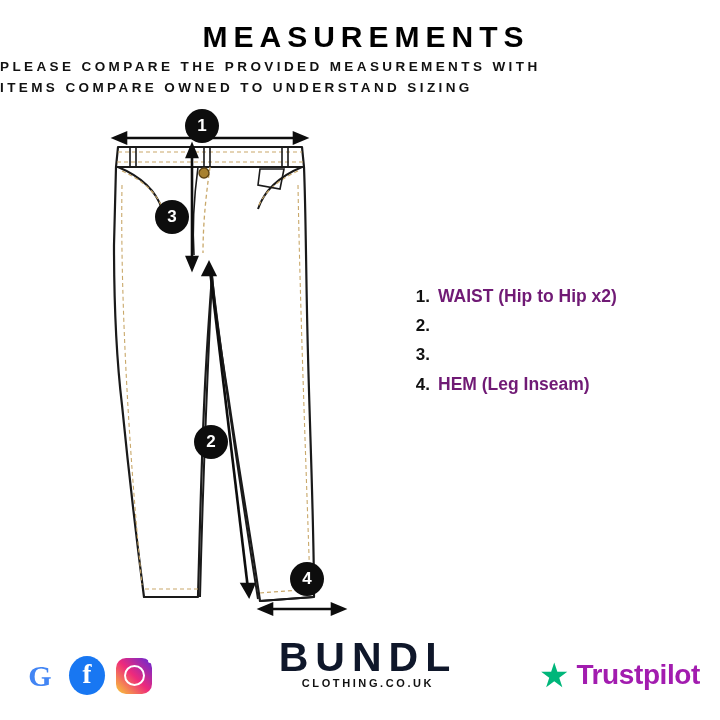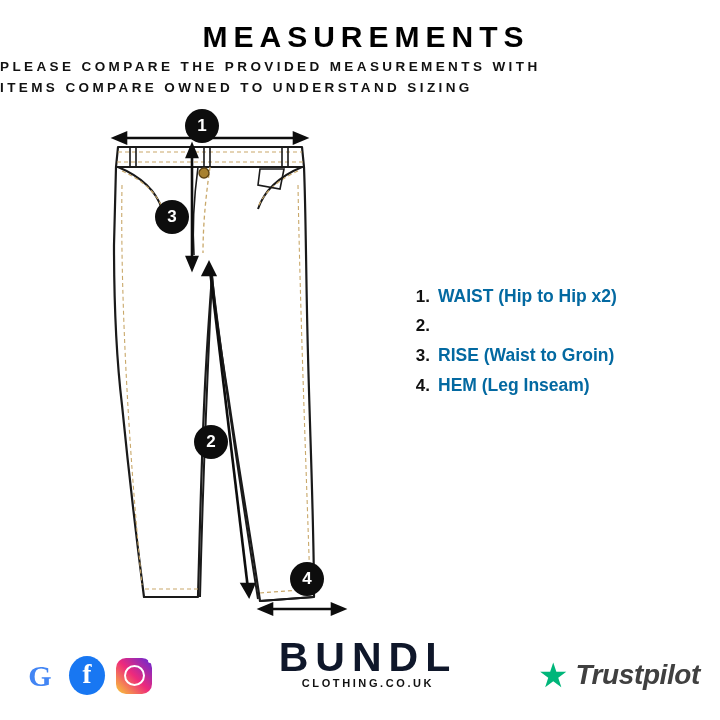--- a/index.html
+++ b/index.html
@@ -58,21 +58,21 @@
     text-align: right;
     font-size: 17px;
     font-weight: bold;
     color: #111111;
     padding-right: 8px;
     flex: none;
   }
   .legend-label {
     font-size: 17.5px;
     font-weight: bold;
-    color: #0369a1;
+    color: #701a75;
     white-space: nowrap;
   }
 
   
   .badge {
     position: absolute;
     width: 34px;
     height: 34px;
     border-radius: 50%;
     background: #0d0d0d;
@@ -175,23 +175,22 @@
     gap: 7px;
   }
   .tp-star {
     color: #00b67a;
     font-size: 34px;
     line-height: 1;
   }
   .tp-text {
     font-size: 28px;
     font-weight: bold;
-    color: #404040;
+    color: #a21caf;
     letter-spacing: -0.4px;
-    font-style: italic;
   }
 
   
   #jeans { position: absolute; left: 70px; top: 105px; }
 </style>
 </head>
 <body>
 
 <div id="page">
 
@@ -284,21 +283,20 @@
   <div class="legend">
     <div class="legend-row">
       <span class="legend-num">1.</span>
       <span class="legend-label">WAIST (Hip to Hip x2)</span>
     </div>
     <div class="legend-row">
       <span class="legend-num">2.</span>
     </div>
     <div class="legend-row">
       <span class="legend-num">3.</span>
-      <span class="legend-label">RISE (Waist to Groin)</span>
     </div>
     <div class="legend-row">
       <span class="legend-num">4.</span>
       <span class="legend-label">HEM (Leg Inseam)</span>
     </div>
   </div>
 
   <div class="brand">
     <div class="brand-name">BUNDL</div>
     <div class="brand-sub">CLOTHING.CO.UK</div>

